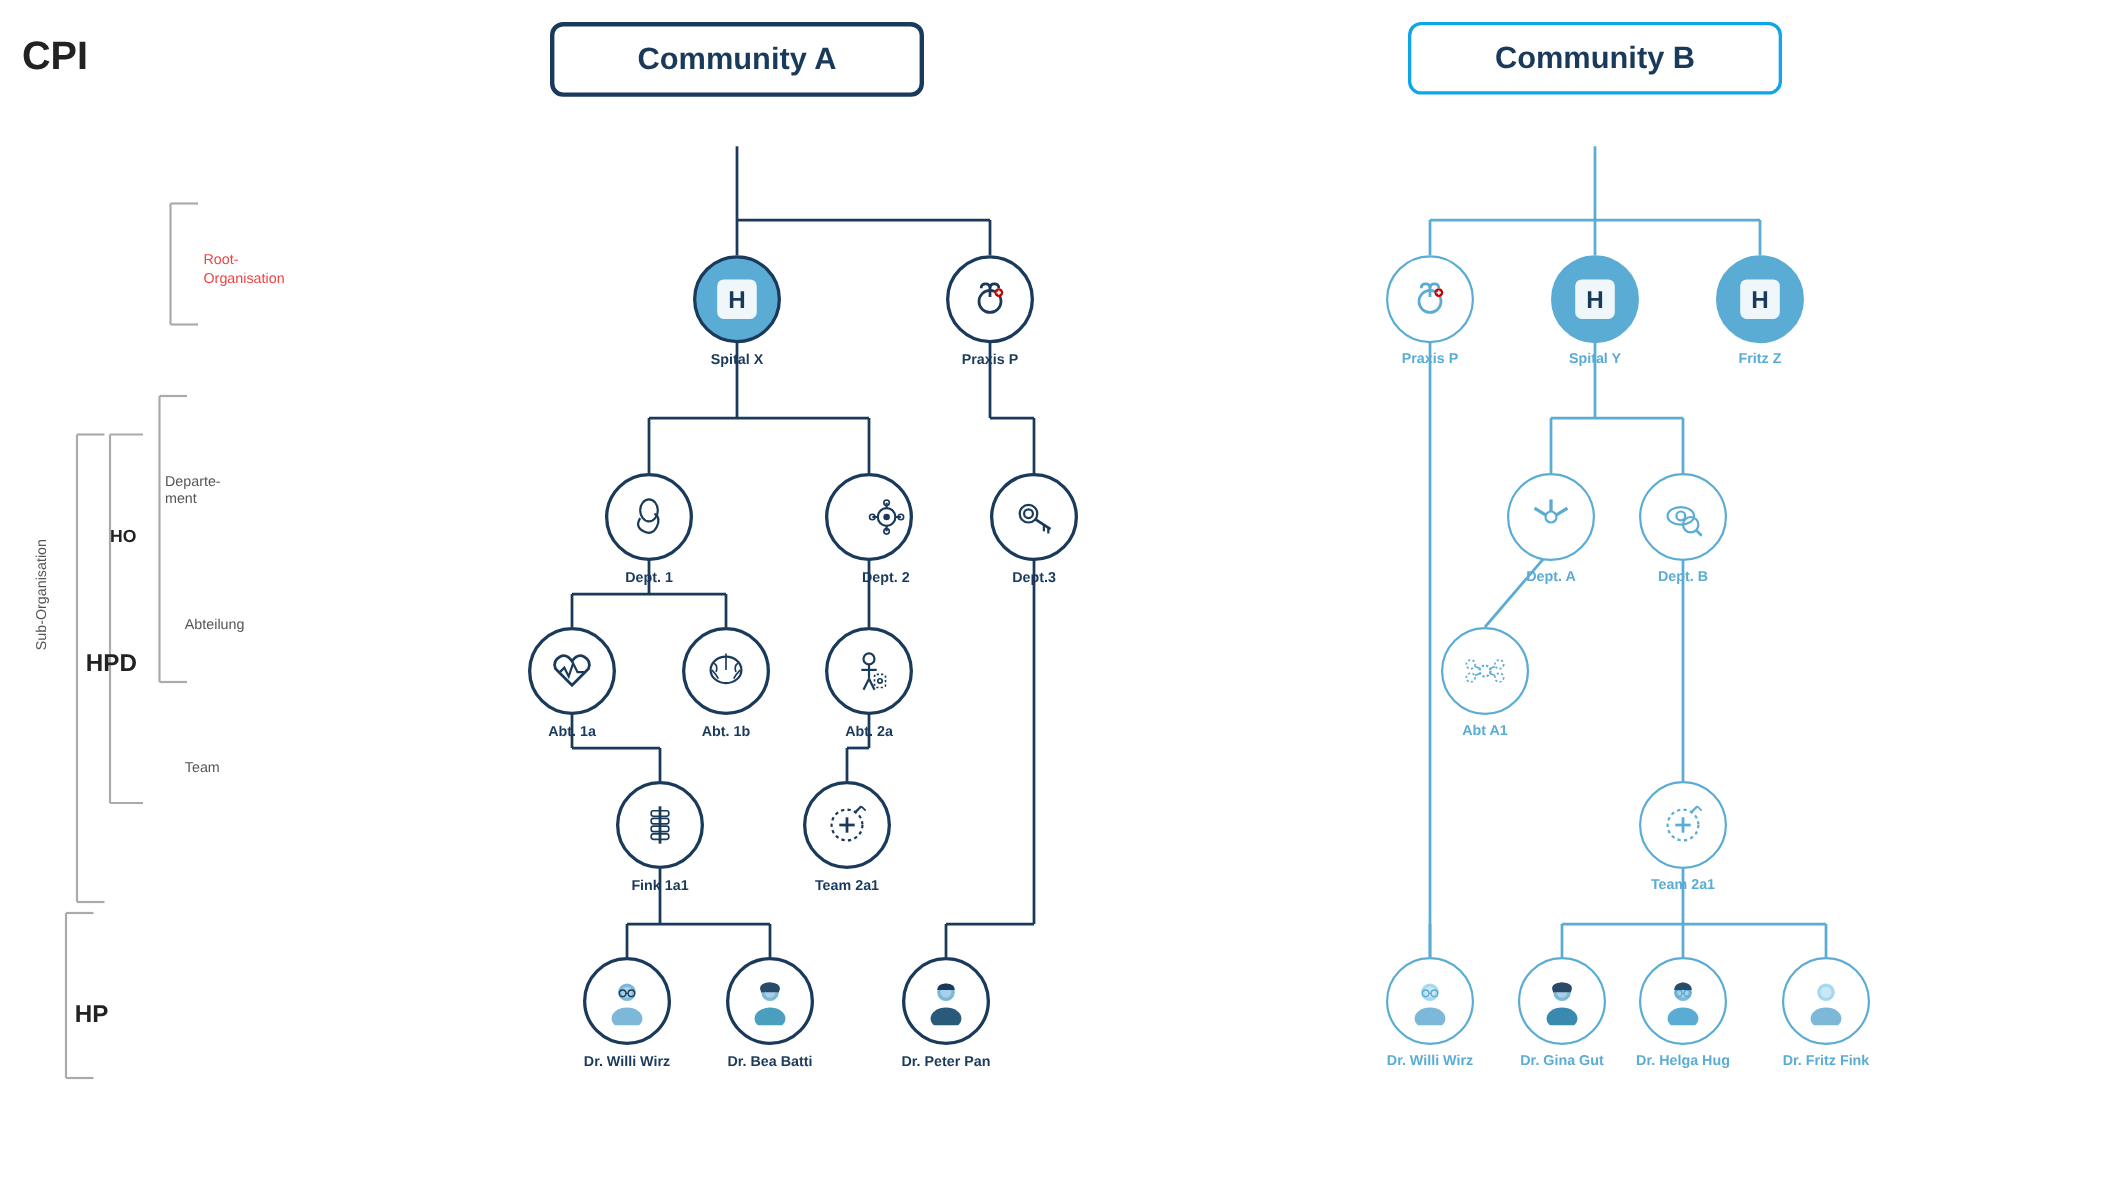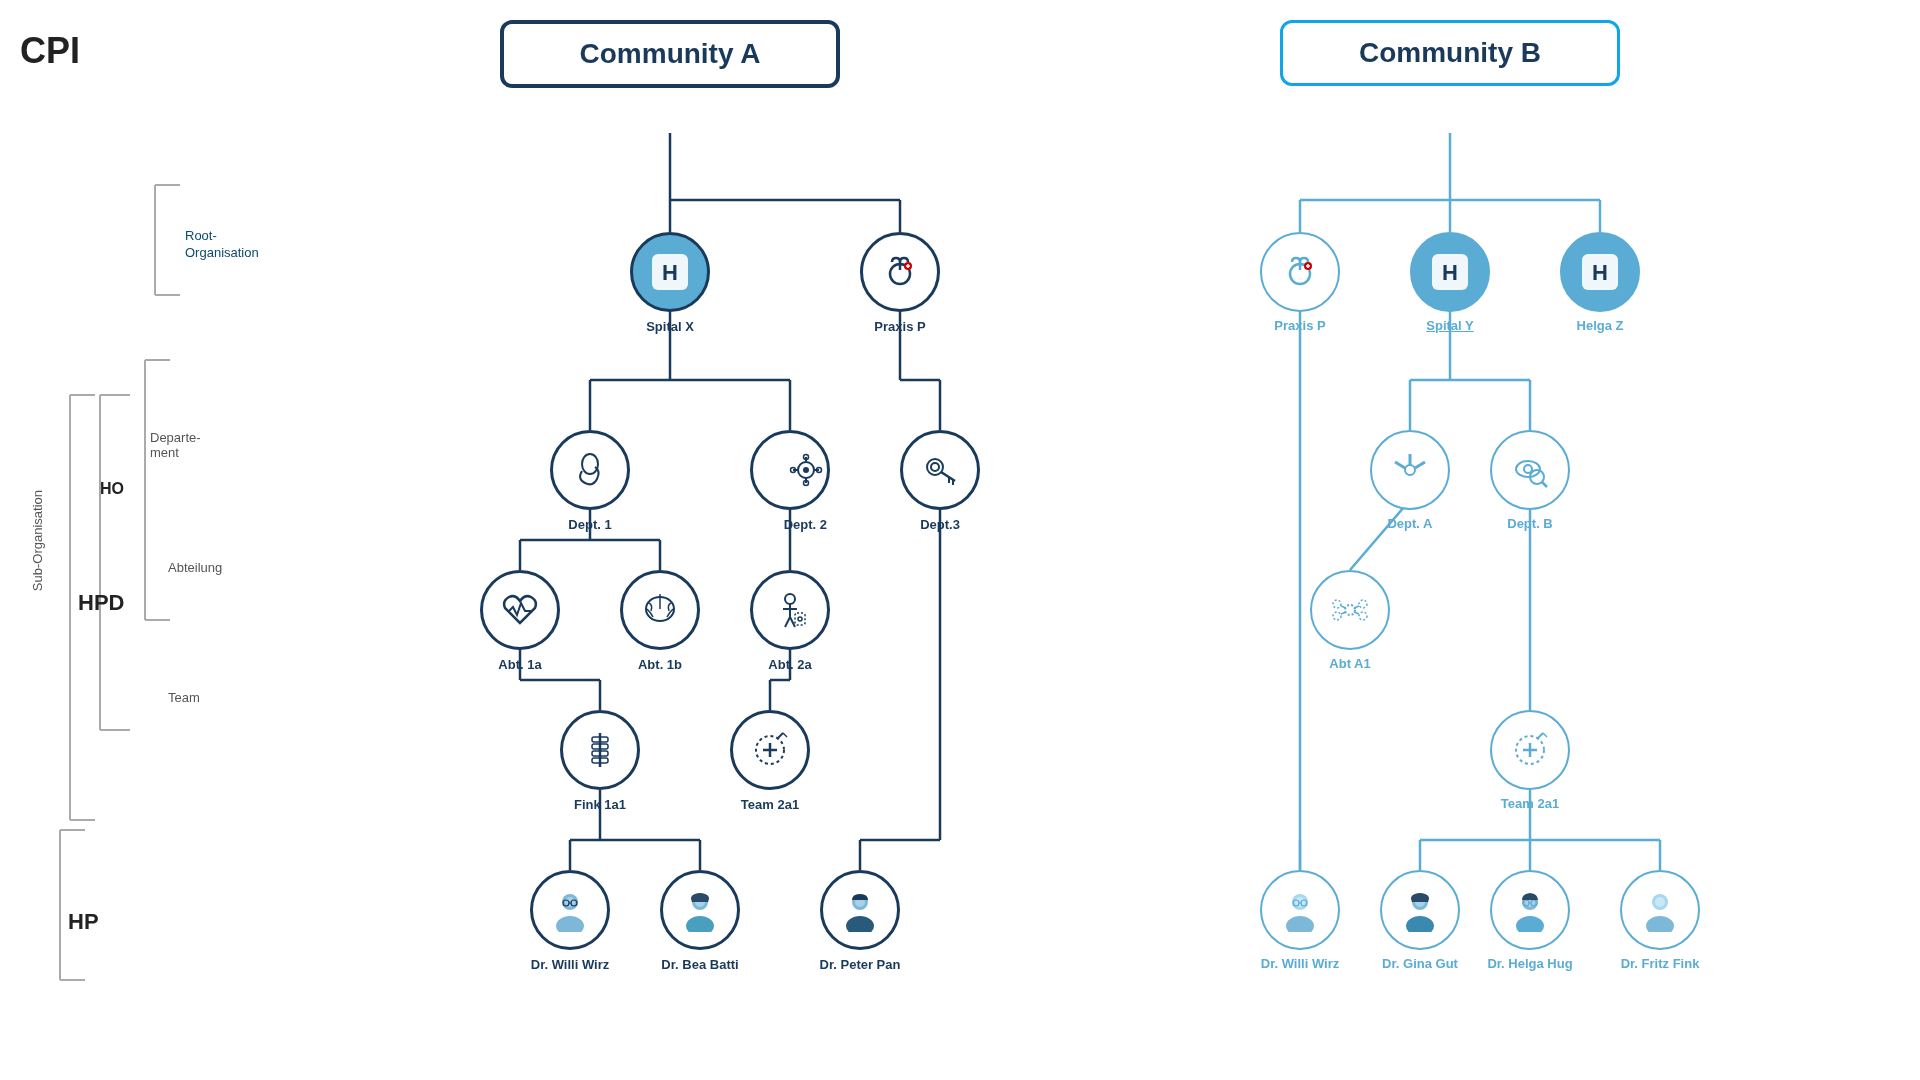--- a/index.html
+++ b/index.html
@@ -155,21 +155,21 @@
 
       <line x1="70" y1="395" x2="70" y2="820" stroke="#aaa" stroke-width="2"></line>
       <line x1="70" y1="395" x2="95" y2="395" stroke="#aaa" stroke-width="2"></line>
       <line x1="70" y1="820" x2="95" y2="820" stroke="#aaa" stroke-width="2"></line>
 
       <line x1="60" y1="830" x2="60" y2="980" stroke="#aaa" stroke-width="2"></line>
       <line x1="60" y1="830" x2="85" y2="830" stroke="#aaa" stroke-width="2"></line>
       <line x1="60" y1="980" x2="85" y2="980" stroke="#aaa" stroke-width="2"></line>
     </svg>
 
-    <div style="position:absolute;top:228px;left:185px;font-size:13px;color:#0c4a6e;line-height:1.3;">
+    <div style="position:absolute;top:228px;left:185px;font-size:13px;color:#ef4444;line-height:1.3;">
       <span>Root-Organisation</span>
     </div>
 
     <div style="position:absolute;top:430px;left:150px;font-size:13px;color:#555;">
       <div>Departe-</div>
         <div>ment</div>
     </div>
 
     <div style="position:absolute;top:490px;left:30px;font-size:13px;color:#555;writing-mode:vertical-rl;transform:rotate(180deg);">
       Sub-Organisation
@@ -433,29 +433,29 @@
         <path d="M30 12 Q30 8 26 8 Q22 8 22 12" fill="none" stroke="#5bacd4" stroke-width="2.5"></path>
       </svg>
       <div class="node-label" style="top:84px;color:#5bacd4;">Praxis P</div>
     </div>
 
     <div class="node node-hospital-light" style="width:80px;height:80px;left:1190px;top:232px;">
       <svg width="44" height="44" viewBox="0 0 44 44">
         <rect x="4" y="4" width="36" height="36" rx="6" fill="white" opacity="0.9"></rect>
         <text x="22" y="30" text-anchor="middle" font-size="22" font-weight="bold" fill="#1a3a5c">H</text>
       </svg>
-      <div class="node-label" style="top:84px;color:#5bacd4;text-decoration:underline;">Spital Y</div>
+      <div class="node-label" style="top:84px;color:#5bacd4;">Spital Y</div>
     </div>
 
     <div class="node node-hospital-light" style="width:80px;height:80px;left:1340px;top:232px;">
       <svg width="44" height="44" viewBox="0 0 44 44">
         <rect x="4" y="4" width="36" height="36" rx="6" fill="white" opacity="0.9"></rect>
         <text x="22" y="30" text-anchor="middle" font-size="22" font-weight="bold" fill="#1a3a5c">H</text>
       </svg>
-      <div class="node-label" style="top:84px;color:#5bacd4;">Helga Z</div>
+      <div class="node-label" style="top:84px;color:#5bacd4;">Fritz Z</div>
     </div>
 
     <div class="node node-light" style="width:80px;height:80px;left:1150px;top:430px;">
       <svg width="42" height="42" viewBox="0 0 42 42">
         <circle cx="21" cy="21" r="5" fill="none" stroke="#5bacd4" stroke-width="2"></circle>
         <path d="M21 16 L21 5" stroke="#5bacd4" stroke-width="3"></path>
         <path d="M16 19 L6 13" stroke="#5bacd4" stroke-width="3"></path>
         <path d="M26 19 L36 13" stroke="#5bacd4" stroke-width="3"></path>
       </svg>
       <div class="node-label" style="top:84px;color:#5bacd4;">Dept. A</div>

